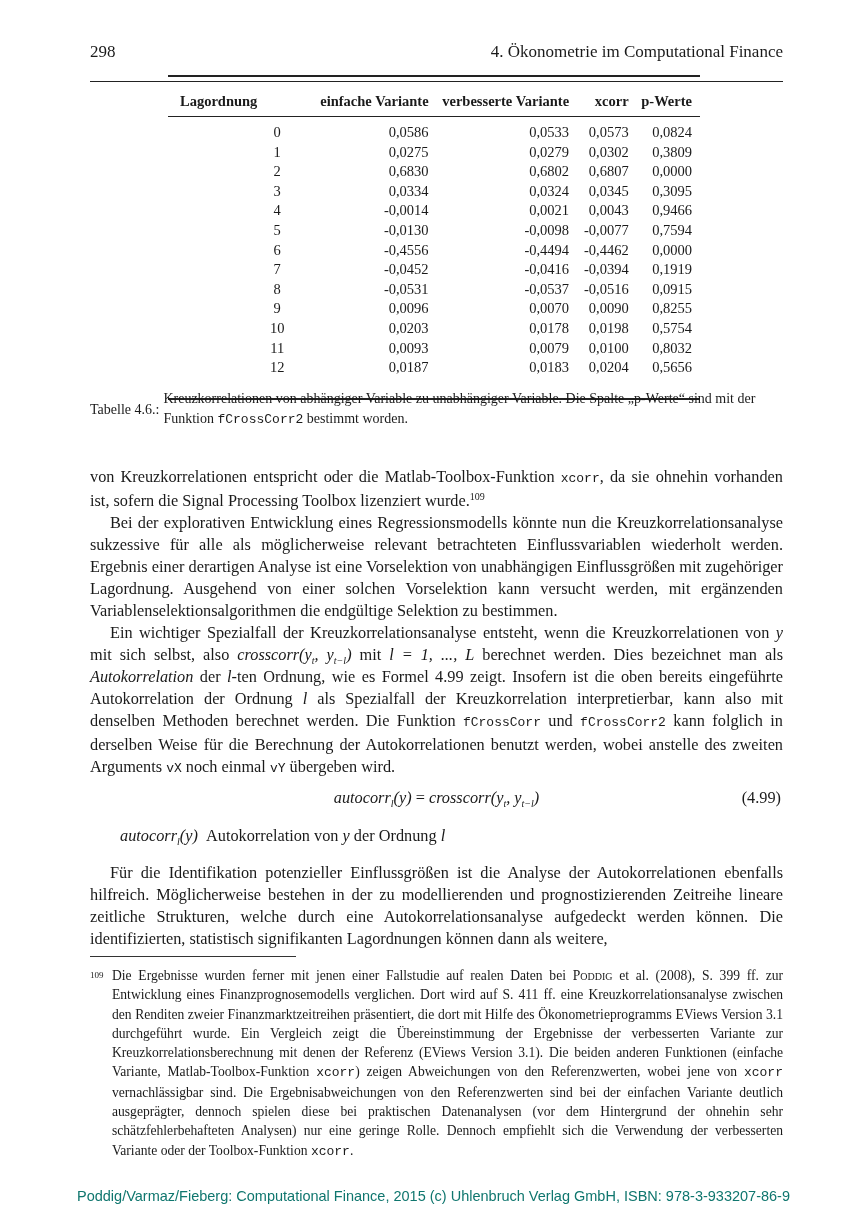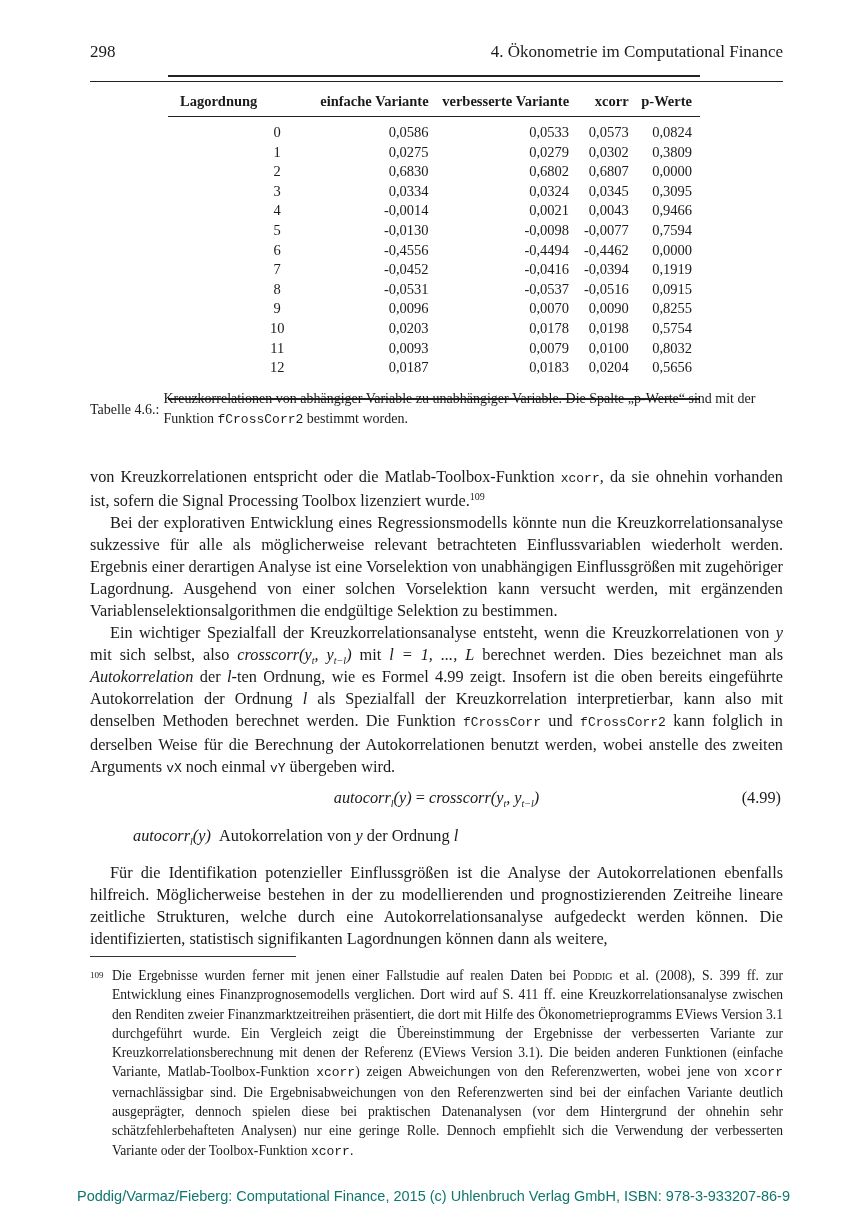--- a/index.html
+++ b/index.html
@@ -48,21 +48,21 @@
   .body-text p { margin: 0; }
   .body-text p.indent { text-indent: 20px; }
 
   .equation {
     position: absolute; left: 90px; top: 788px; width: 693px; height: 22px;
     font-size: 16.3px;
   }
   .equation .eq-body { position: absolute; left: 0; right: 0; text-align: center; }
   .equation .eq-num { position: absolute; right: 2px; }
 
-  .symdef { position: absolute; left: 133px; top: 826px; font-size: 16.3px; }
+  .symdef { position: absolute; left: 120px; top: 826px; font-size: 16.3px; }
 
   .body-text2 {
     position: absolute; left: 90px; top: 862px; width: 693px;
     font-size: 16.3px; line-height: 22px; text-align: justify;
   }
   .body-text2 p { margin: 0; text-indent: 20px; }
 
   .fn-rule { position: absolute; left: 90px; top: 956px; width: 206px; border-top: 1px solid #333; }
   .footnote {
     position: absolute; left: 90px; top: 966px; width: 693px;

